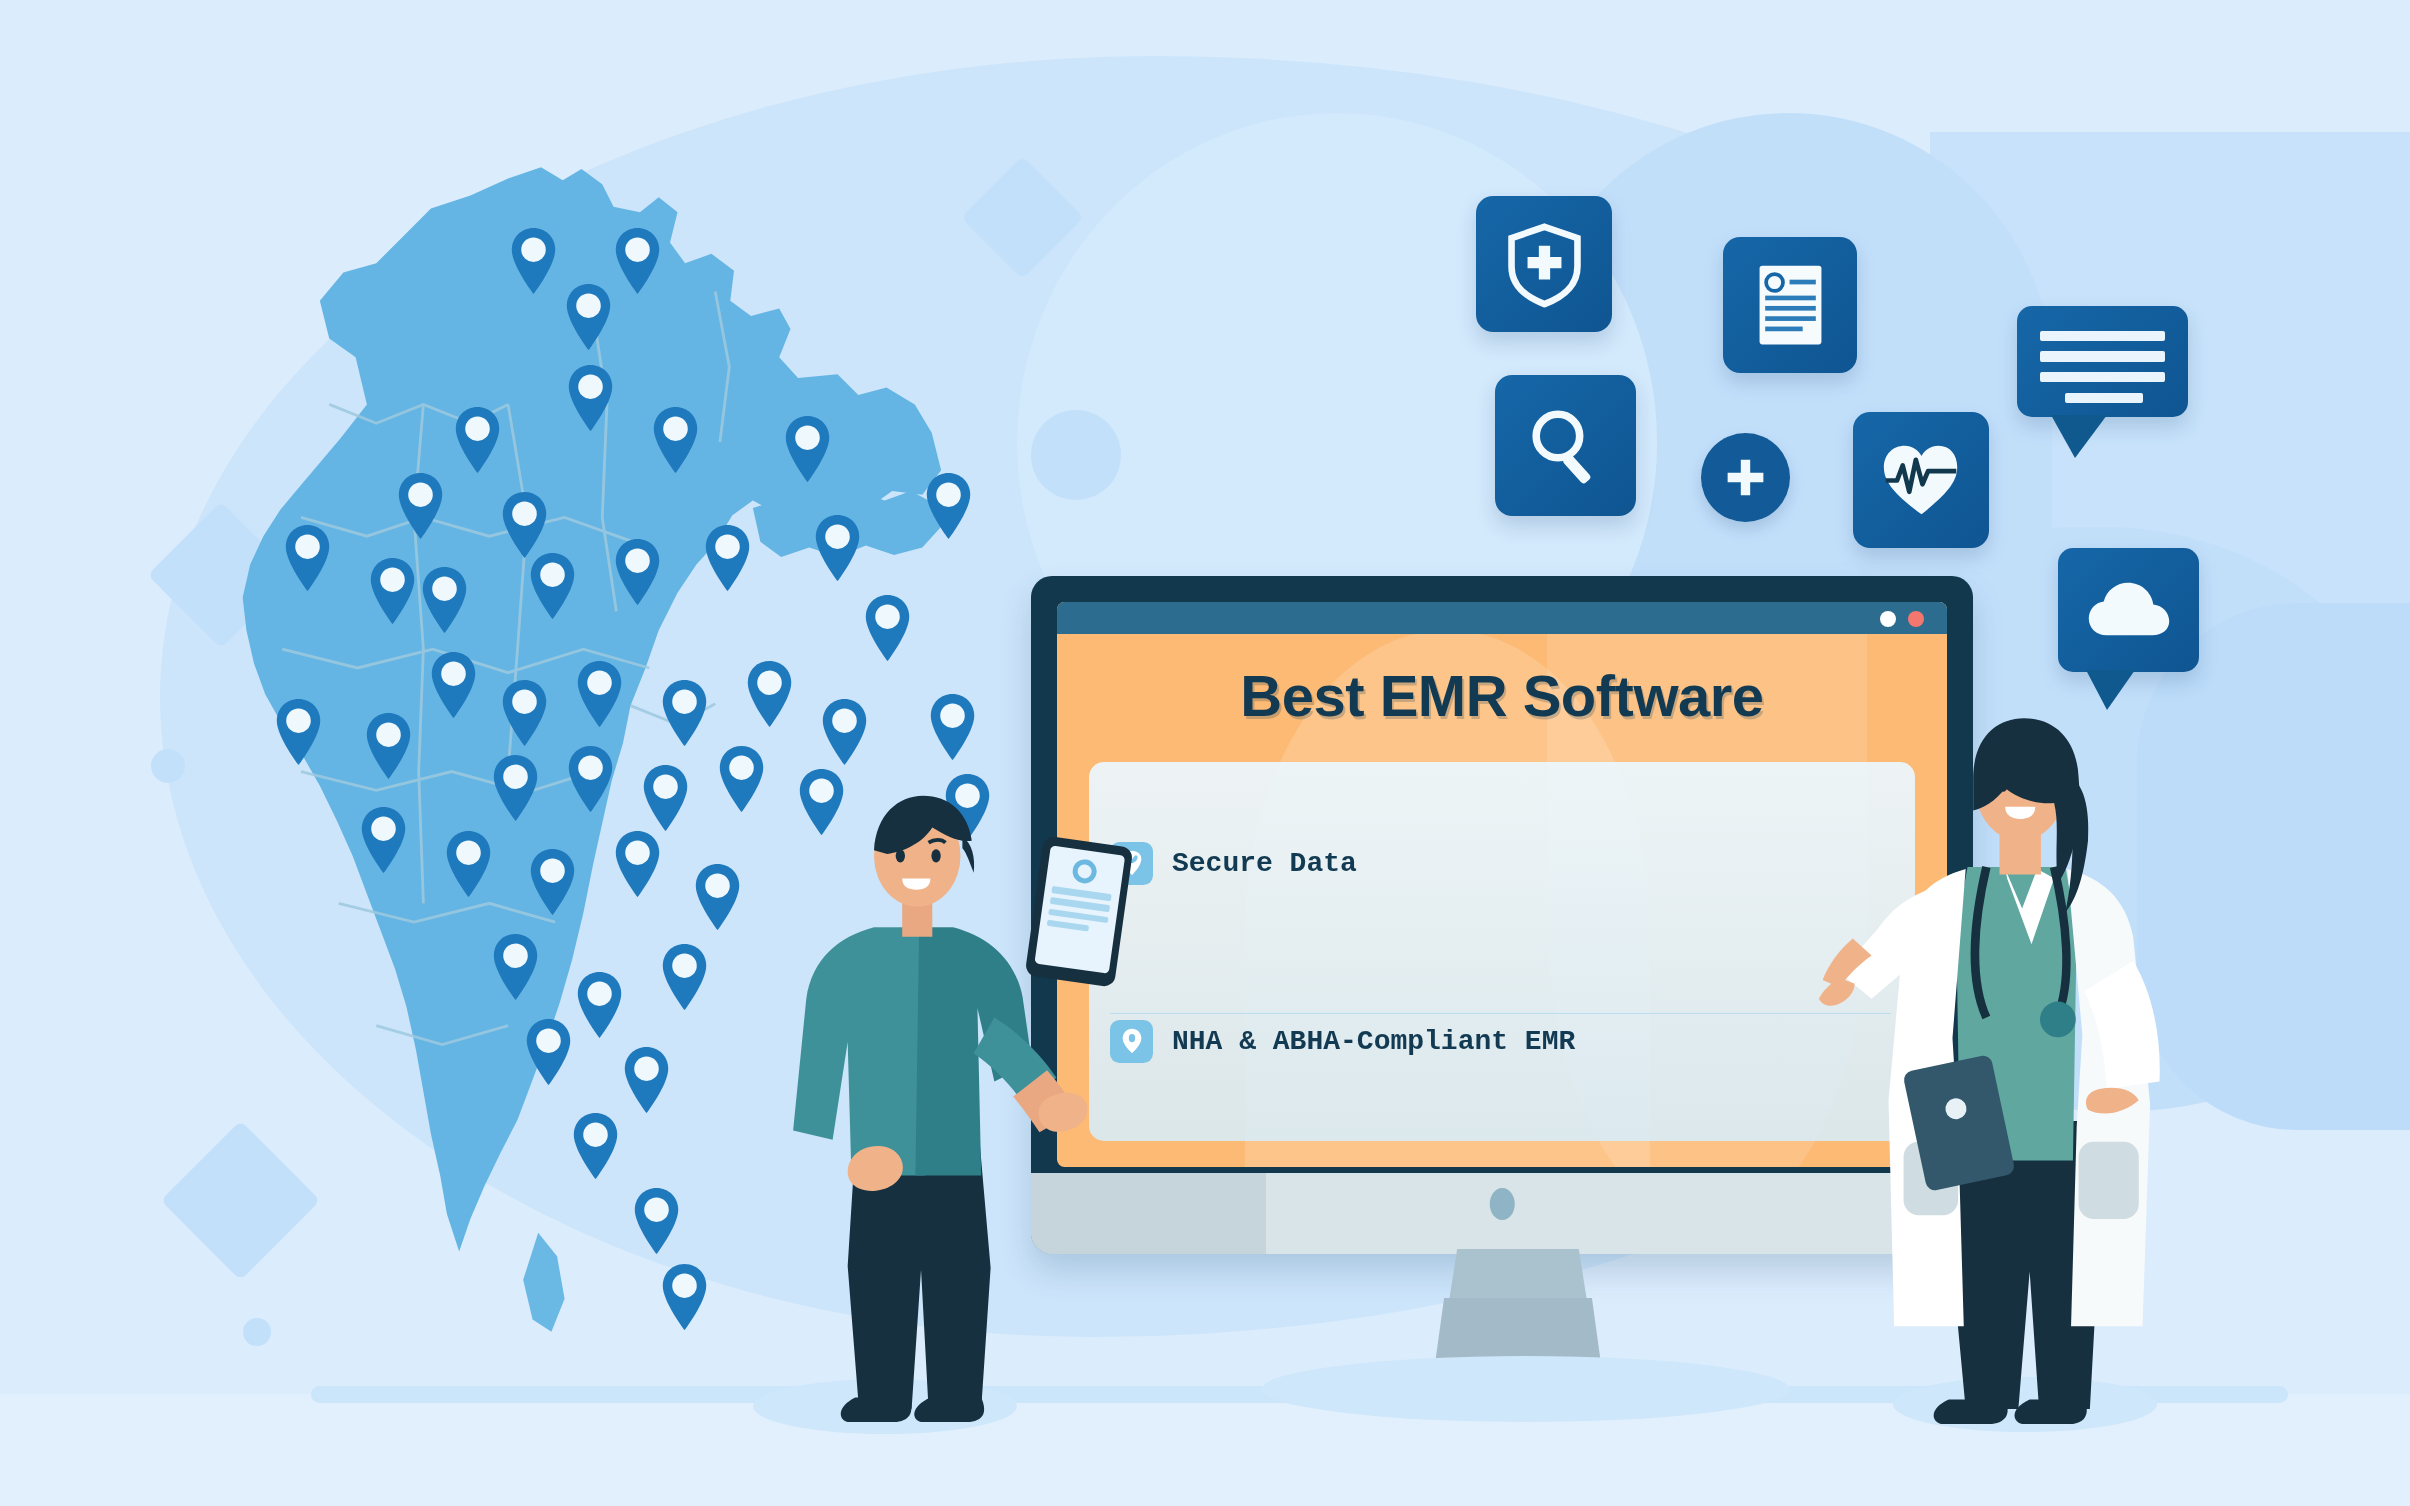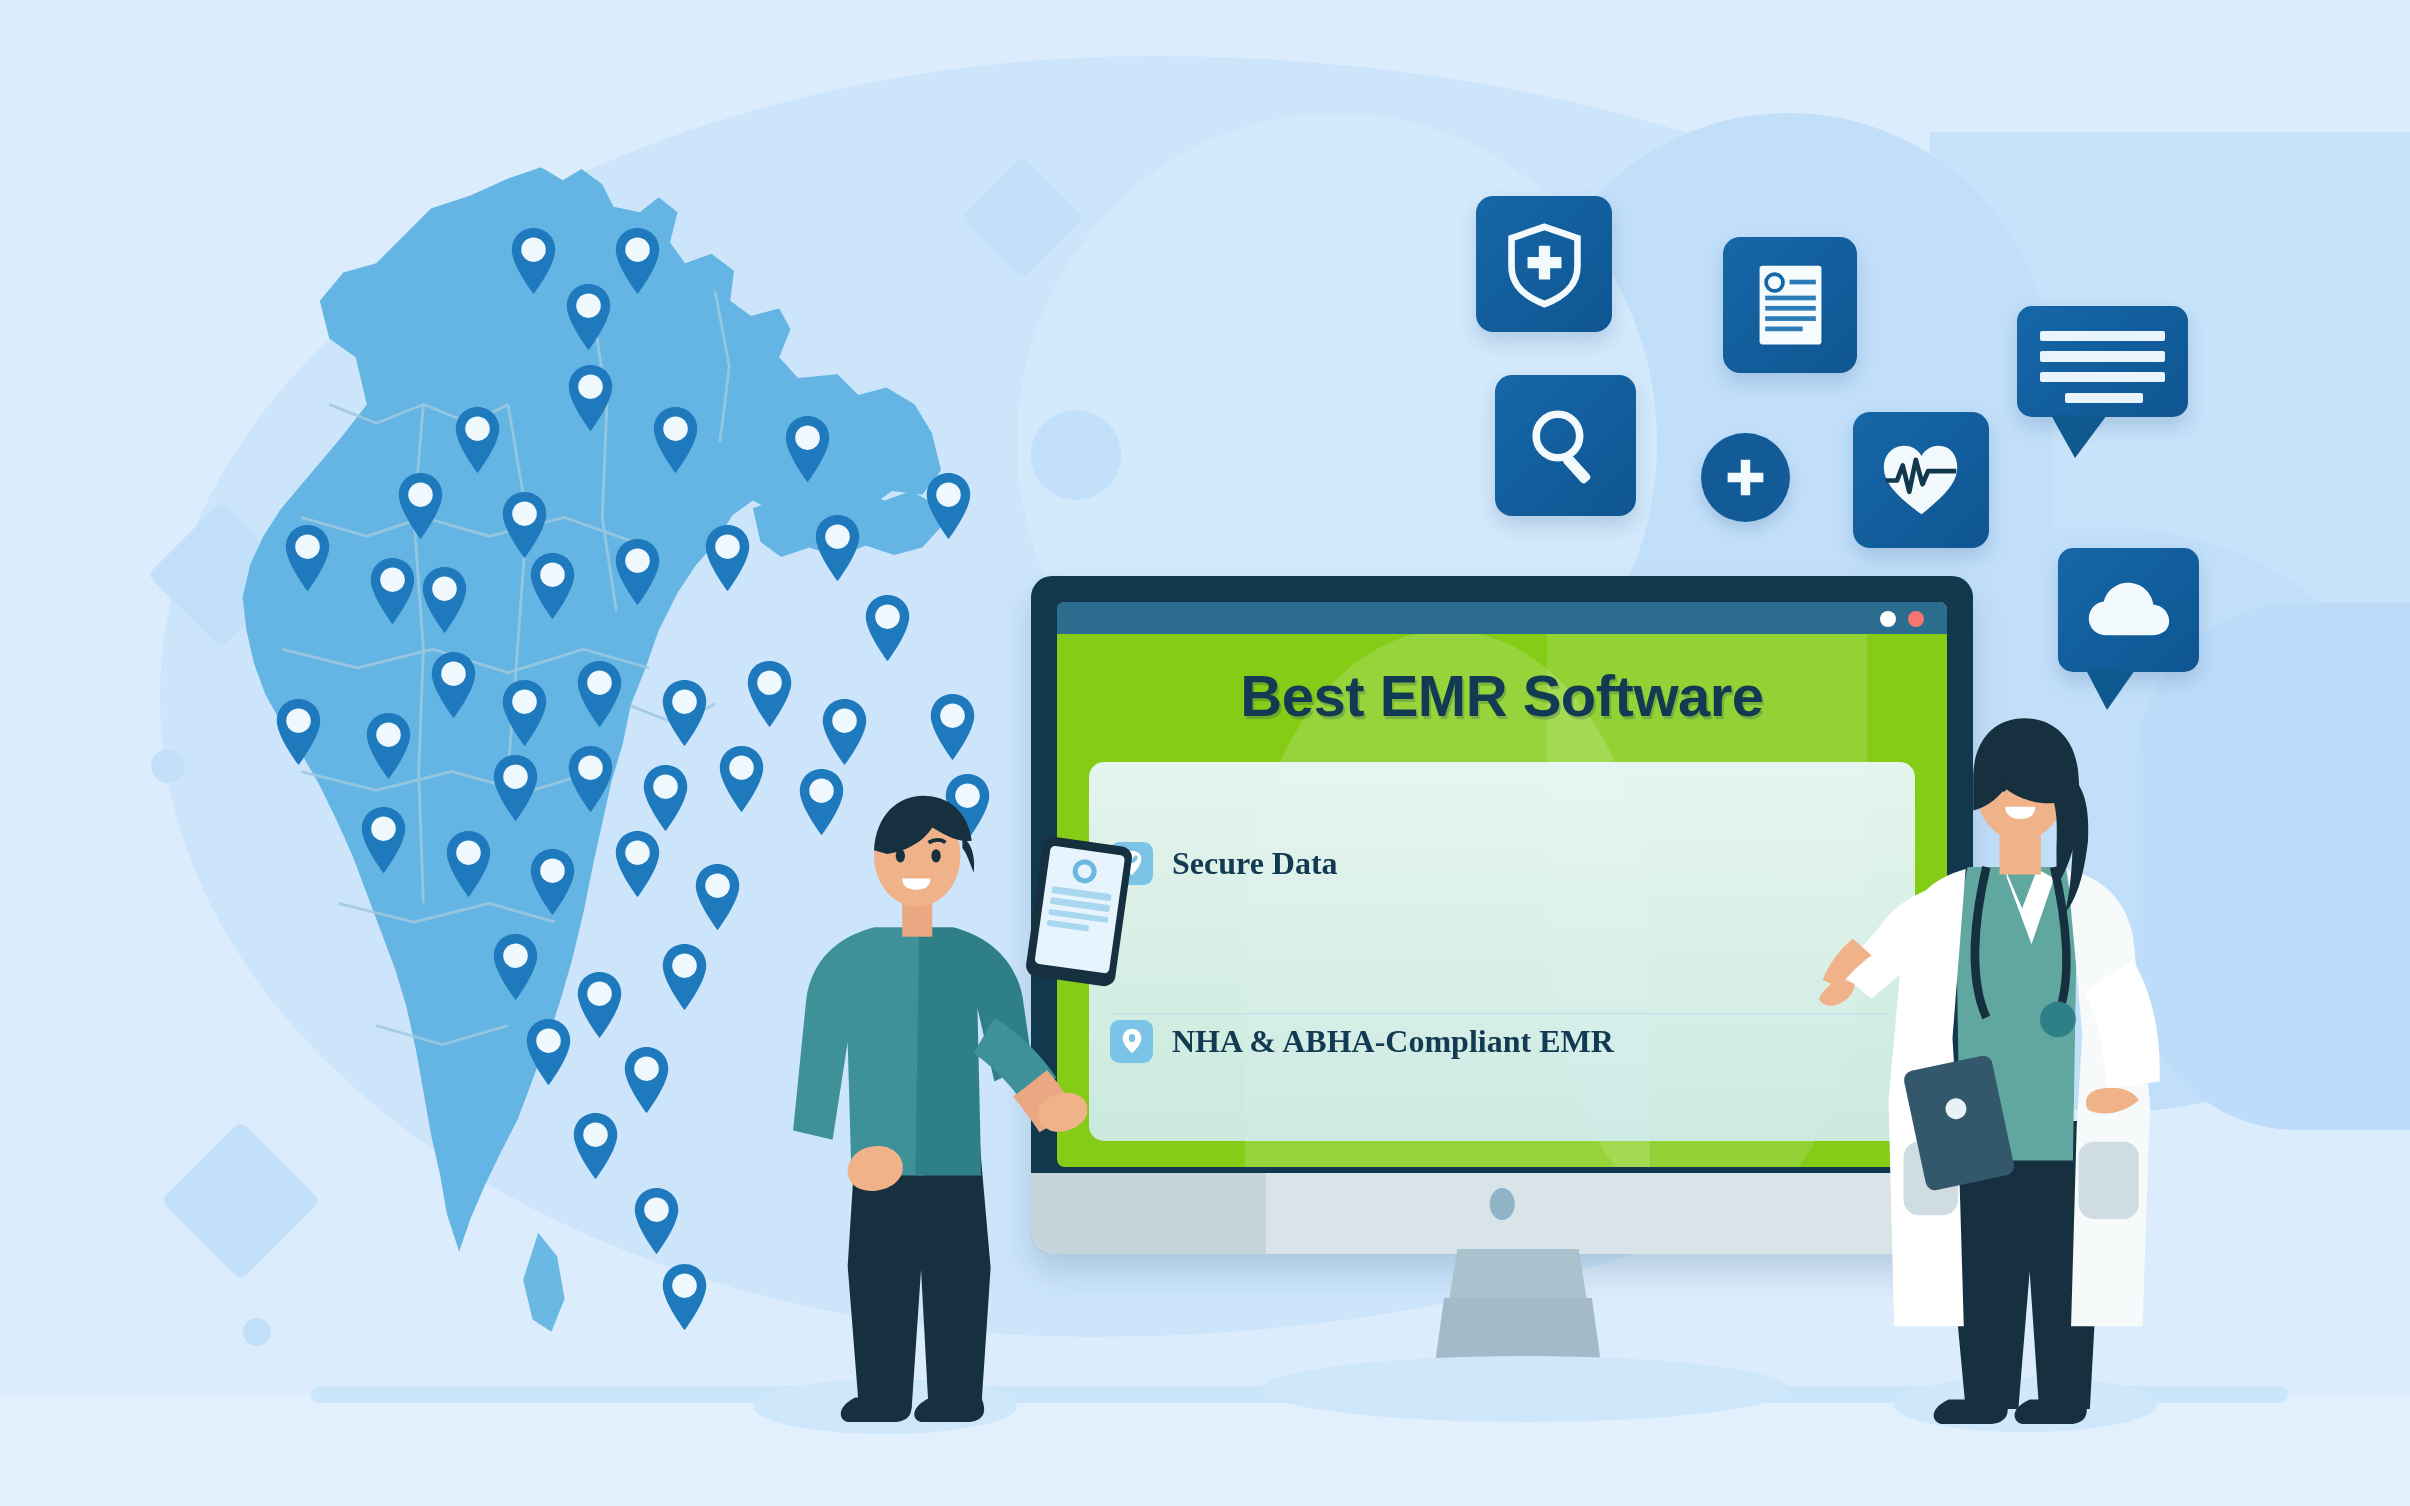--- a/index.html
+++ b/index.html
@@ -39,21 +39,21 @@
   .pin svg { width:100%; height:100%; display:block; }
 
   
   .monitor { position:absolute; left:1031px; top:576px; width:942px; height:678px; }
   .bezel {
     position:absolute; inset:0; background:#12384e; border-radius:21px;
     box-shadow: 0 17px 32px rgba(40,80,120,.20);
   }
   .screen {
     position:absolute; left:26px; top:26px; right:26px; bottom:87px;
-    background:#84cc16; border-radius:7.5px; overflow:hidden;
+    background:#fdba74; border-radius:7.5px; overflow:hidden;
   }
   .titlebar { position:absolute; left:0; top:0; width:100%; height:32px; background:#2c6c8f; }
   .dot { position:absolute; top:8.5px; width:16px; height:16px; border-radius:50%; }
   .dot-white { right:51px; background:#ffffff; }
   .dot-red   { right:22.6px; background:#f4776f; }
   .screen-glow1 { position:absolute; left:188px; top:28px; width:405px; height:603px; background:rgba(255,255,255,.16); border-radius:50% 50% 0 0;}
   .screen-glow2 { position:absolute; left:490px; top:0px; width:320px; height:621px; background:rgba(255,255,255,.13); border-radius:0 0 60% 60%; }
 
   .screen-title {
     position:absolute; left:0; right:0; top:60px; text-align:center;
@@ -65,21 +65,21 @@
   .feature-card {
     position:absolute; left:32px; right:32px; top:160px; bottom:26px;
     background:linear-gradient(180deg, rgba(236,248,255,.92), rgba(214,238,253,.86));
     border-radius:15px; padding:13px 24.5px 11.3px 21px;
     display:flex; flex-direction:column; justify-content:space-around;
   }
   .feature-row { display:flex; align-items:center; gap:19px; position:relative; padding:5.6px 0; }
   .feature-row + .feature-row { border-top:1.9px solid #bcdcf0; }
   .f-icon { width:43px; height:43px; border-radius:9.4px; background:#7cc3e8; flex:0 0 43px; display:flex; align-items:center; justify-content:center; }
   .f-icon svg { width:28px; height:28px; display:block; }
-  .f-label { font-size:32px; font-weight:700; color:#123a52; white-space:nowrap; font-family:Liberation Serif, serif; }
+  .f-label { font-size:28px; font-weight:700; color:#123a52; white-space:nowrap; font-family:Liberation Mono, monospace; }
 
   .chin { position:absolute; left:0; bottom:0; width:100%; height:81px; background:#d9e4e9; border-radius:0 0 21px 21px; }
   .chin-shade { position:absolute; left:0; bottom:0; width:235px; height:81px; background:#c6d4dc; border-radius:0 0 0 21px; }
   .chin-logo { position:absolute; left:50%; bottom:34px; transform:translateX(-50%); width:24.5px; height:32px; border-radius:50%; background:#8fb4c6; }
   .stand-body { position:absolute; left:1438px; top:1249px; width:160px; height:122px; background:#aac2ce;
                 clip-path: polygon(12% 0, 88% 0, 100% 100%, 0 100%); }
   .stand-body2 { position:absolute; left:1434px; top:1298px; width:168px; height:73px; background:#a3bbc8;
                 clip-path: polygon(6% 0, 94% 0, 100% 100%, 0 100%); }
   .stand-base { position:absolute; left:1398px; top:1365px; width:241px; height:32px; background:#cfd9de; border-radius:3.8px; }
 

